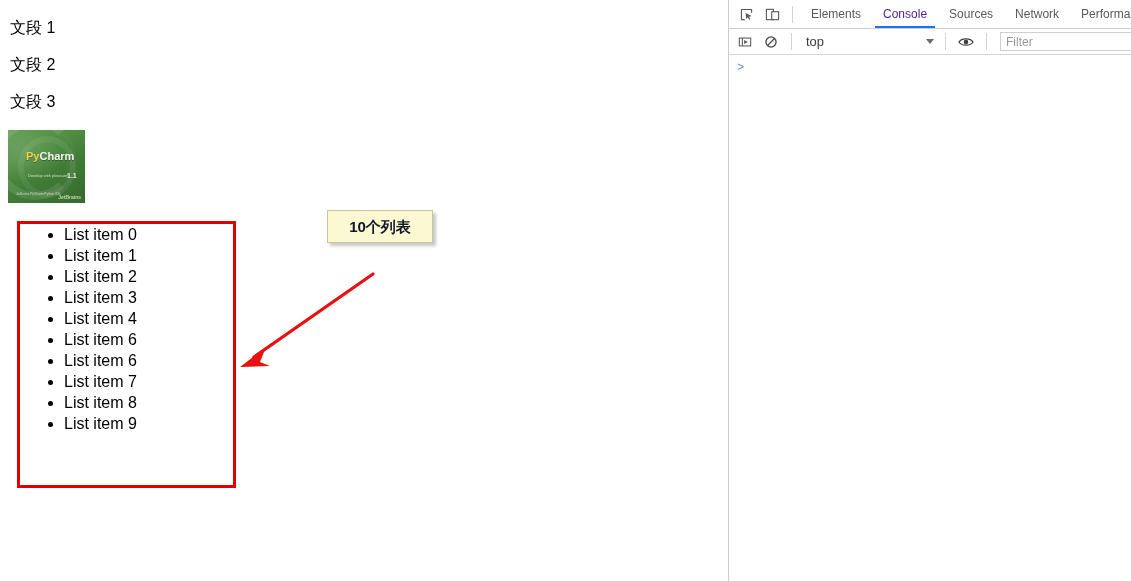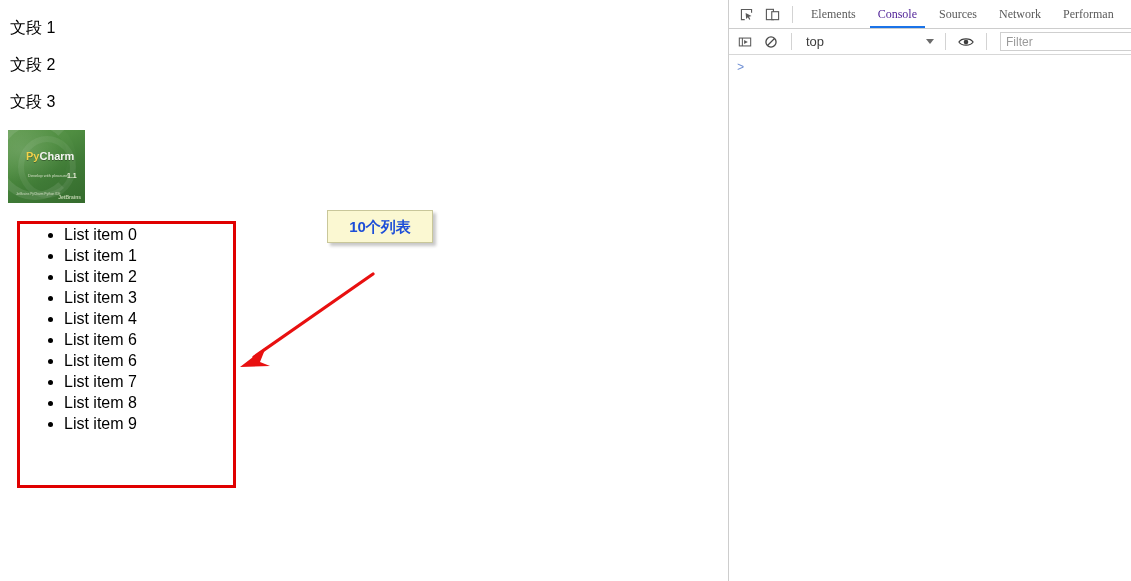--- a/index.html
+++ b/index.html
@@ -152,21 +152,21 @@
     box-shadow: 3px 3px 3px rgba(0,0,0,0.22);
     box-sizing: border-box;
     display: flex;
     align-items: center;
     justify-content: center;
   }
   #callout .ctext {
     font-size: 15px;
     font-weight: bold;
     line-height: 17px;
-    color: #1d4ed8;
+    color: #0f172a;
     white-space: nowrap;
   }
 
   
   #devtools {
     position: absolute;
     left: 728px; top: 0;
     width: 403px; height: 581px;
     background: #ffffff;
     border-left: 1px solid #cdcdcd;
@@ -201,21 +201,20 @@
   .dt-tab {
     position: relative;
     height: 28px;
     padding: 0 11px;
     display: flex;
     align-items: center;
     font-size: 12px;
     color: #5a5a5a;
     white-space: nowrap;
     flex: 0 0 auto;
-    font-family: Liberation Serif, serif;
   }
   .dt-tab.active { color: #4c1d95; }
   .dt-tab.active::after {
     content: "";
     position: absolute;
     left: 3px; right: 3px;
     bottom: 0;
     height: 2px;
     background: #1a73e8;
   }

